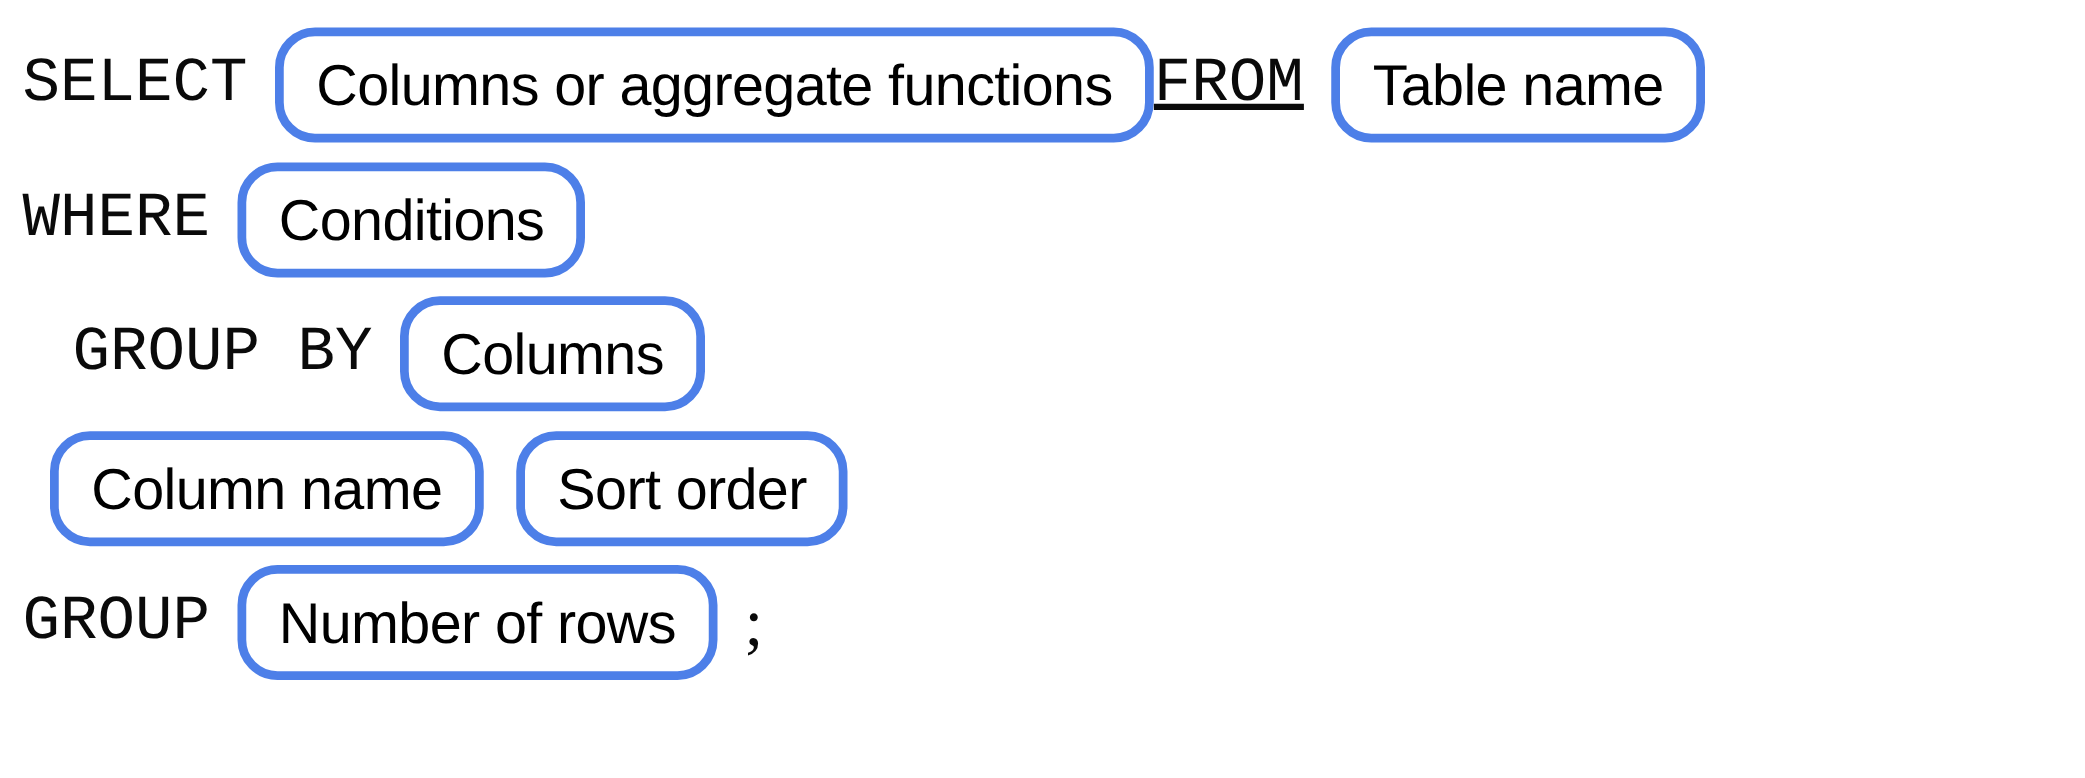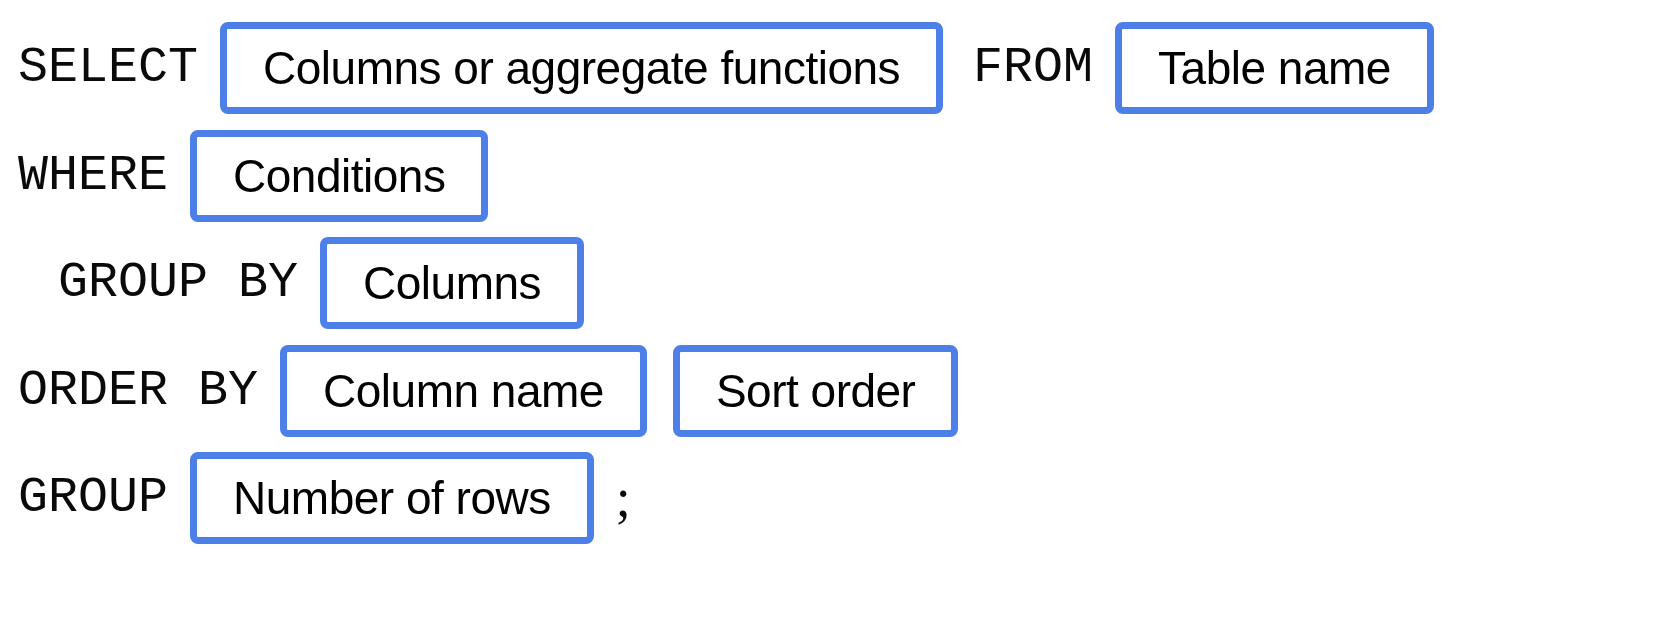--- a/index.html
+++ b/index.html
@@ -49,23 +49,23 @@
     font-weight: 400;
   }
 
   .slot {
     display: inline-flex;
     align-items: center;
     justify-content: center;
     box-sizing: border-box;
     background: #ffffff;
     border: 7px solid #4d7fe8;
-    border-radius: 8px;
+    border-radius: 32px;
     height: 92px;
-    padding: 0 36px;
+    padding: 0 26px;
     margin-left: 22px;
   }
 
   .slot-label {
     font-family: "Liberation Sans", "DejaVu Sans", sans-serif;
     font-size: 46px;
     line-height: 1;
     color: #000000;
     font-weight: 500;
     letter-spacing: -0.5px;
@@ -86,42 +86,41 @@
 </head>
 <body>
 
 <div id="sql-syntax-diagram">
 
   <div class="sql-row r0">
     <span class="kw-mono">SELECT</span>
     <span class="slot">
       <span class="slot-label">Columns or aggregate functions</span>
     </span>
-    <span class="kw-mono" style="margin-left:30px;">FROM</span>
+    <span class="kw-mono" style="text-decoration:underline;">FROM</span>
     <span class="slot">
       <span class="slot-label">Table name</span>
     </span>
   </div>
 
   <div class="sql-row r1">
     <span class="kw-mono">WHERE</span>
     <span class="slot">
       <span class="slot-label">Conditions</span>
     </span>
   </div>
 
   <div class="sql-row r2">
     <span class="kw-mono">GROUP BY</span>
     <span class="slot">
       <span class="slot-label">Columns</span>
     </span>
   </div>
 
   <div class="sql-row r3">
-    <span class="kw-mono">ORDER BY</span>
     <span class="slot">
       <span class="slot-label">Column name</span>
     </span>
     <span class="slot gap-slot">
       <span class="slot-label">Sort order</span>
     </span>
   </div>
 
   <div class="sql-row r4">
     <span class="kw-mono">GROUP</span>

